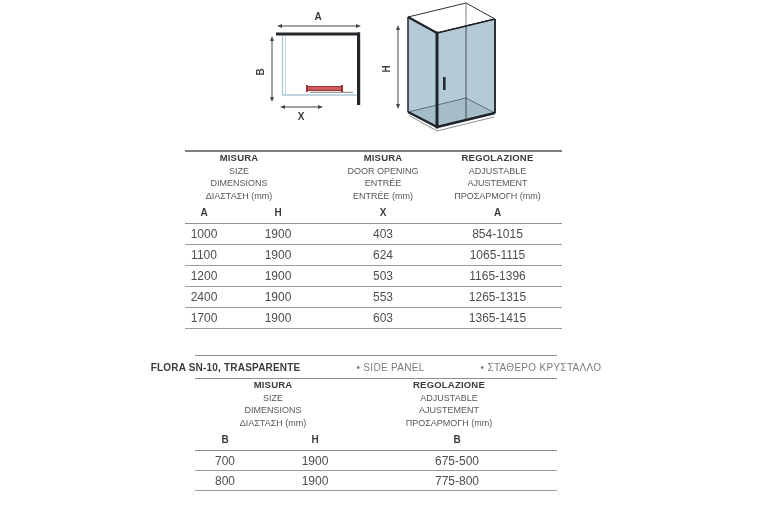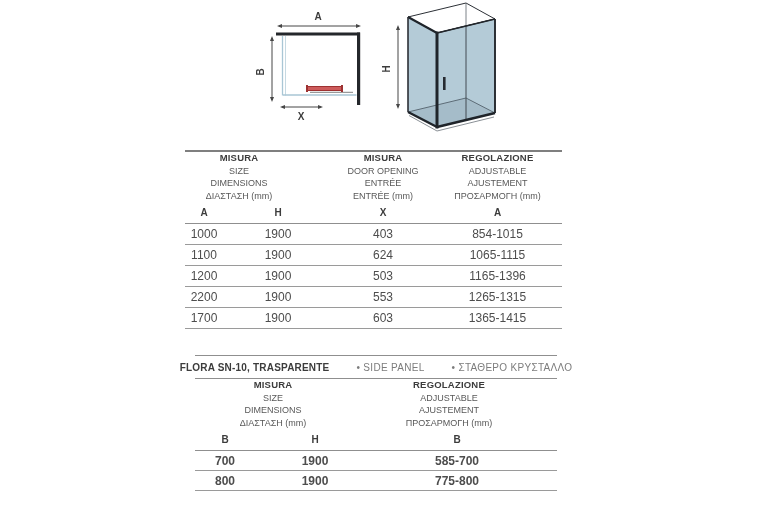--- a/index.html
+++ b/index.html
@@ -19,28 +19,28 @@
   .g   { vertical-align:top; padding-top:5px; font-weight:normal; text-align:center;margin-top:40px; }
   .gl1 { font-weight:bold; font-size:9.5px; color:#3c3c3c; line-height:12.5px; letter-spacing:0.2px; }
   .gl  { font-size:9px; color:#585858; line-height:12.5px; }
   .t1 .g1pad { padding-right:40px; }
   .t2 .g1pad { padding-right:24px; }
   .t2 .g2pad { padding-right:34px; }
   .sub th { font-size:10px; font-weight:bold; color:#3c3c3c; height:21px;
             text-align:center; vertical-align:middle; border-bottom:1.2px solid #8f8f8f; }
   .t tbody td { height:20px; text-align:center; vertical-align:middle;
                 font-size:12px; color:#4d4d4d; border-bottom:1.2px solid #9a9a9a; }
-  .t2 tbody td { height:19px;font-weight:bold; }
+  .t2 tbody td { height:19px; }
   .t2 .c3, .t2 .sub .s3 { padding-right:18px; }
 
   .section-bar { position:absolute; left:195px; top:355px; width:362px; height:22px;
     border-top:1.2px solid #8f8f8f; border-bottom:1.2px solid #8f8f8f;
-    display:flex; align-items:center; justify-content:center; gap:27px; font-size:10px; }
+    display:flex; align-items:center; justify-content:center; gap:16px; font-size:10px; }
   .product { font-weight:bold; color:#3c3c3c; letter-spacing:0.2px; white-space:nowrap; }
-  .bullet  { color:#7c7c7c; letter-spacing:0.3px; white-space:nowrap; }
+  .bullet  { color:#7c7c7c; letter-spacing:0.3px; white-space:nowrap;margin-left:40px; }
 </style>
 </head>
 <body>
 
 <div class="page">
 
   <svg class="plan-svg" width="120" height="126" viewBox="0 0 120 126">
 
     <g>
       <line x1="27" y1="21" x2="107" y2="21" stroke="#474747" stroke-width="1"></line>
@@ -157,21 +157,21 @@
         <td>624</td>
         <td>1065-1115</td>
       </tr>
       <tr>
         <td>1200</td>
         <td>1900</td>
         <td>503</td>
         <td>1165-1396</td>
       </tr>
       <tr>
-        <td>2200</td>
+        <td>2400</td>
         <td>1900</td>
         <td>553</td>
         <td>1265-1315</td>
       </tr>
       <tr>
         <td>1700</td>
         <td>1900</td>
         <td>603</td>
         <td>1365-1415</td>
       </tr>
@@ -208,21 +208,21 @@
       <tr class="sub">
         <th>B</th>
         <th>H</th>
         <th class="s3">B</th>
       </tr>
     </thead>
     <tbody>
       <tr>
         <td>700</td>
         <td>1900</td>
-        <td class="c3">585-700</td>
+        <td class="c3">675-500</td>
       </tr>
       <tr>
         <td>800</td>
         <td>1900</td>
         <td class="c3">775-800</td>
       </tr>
     </tbody>
   </table>
 
 </div>

